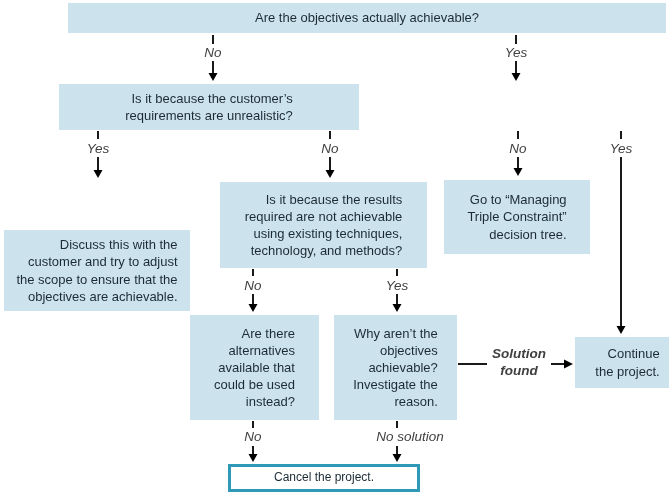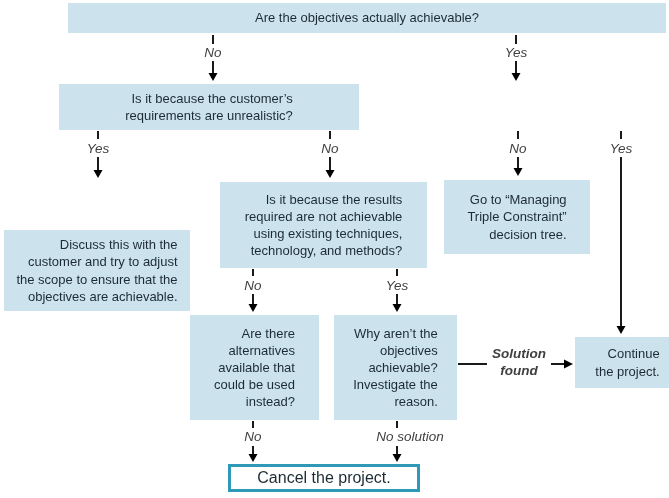--- a/index.html
+++ b/index.html
@@ -10,21 +10,21 @@
     overflow:hidden;
   }
   .node {
     position:absolute; display:flex; align-items:center; justify-content:center;
     text-align:right; background:var(--node-fill,#cce3ee);
     color:var(--node-text,#1c2b33); font-size:13px; line-height:1.32;
     white-space:pre-line;
   }
   .node.cancel {
     background:#ffffff; border:3px solid var(--cancel-border,#2e9ab8);
-    box-sizing:border-box; font-size:16px;
+    box-sizing:border-box; font-size:12px;
   }
   .elabel {
     position:absolute; transform:translateX(-50%);
     font-style:italic; font-size:13.5px; color:#404040;
     white-space:nowrap; line-height:1.25;
   }
   .elabel.block {
     transform:none; white-space:normal; text-align:center;font-weight:bold;
   }
   svg.arrows { position:absolute; left:0; top:0; }

